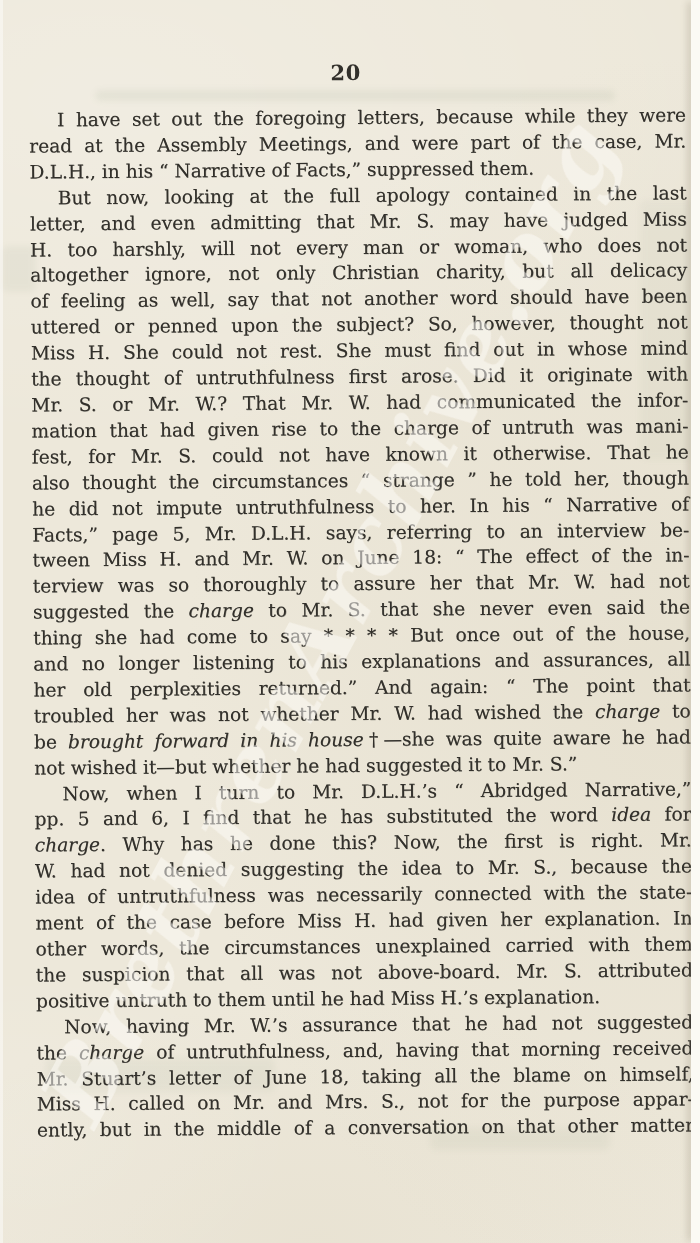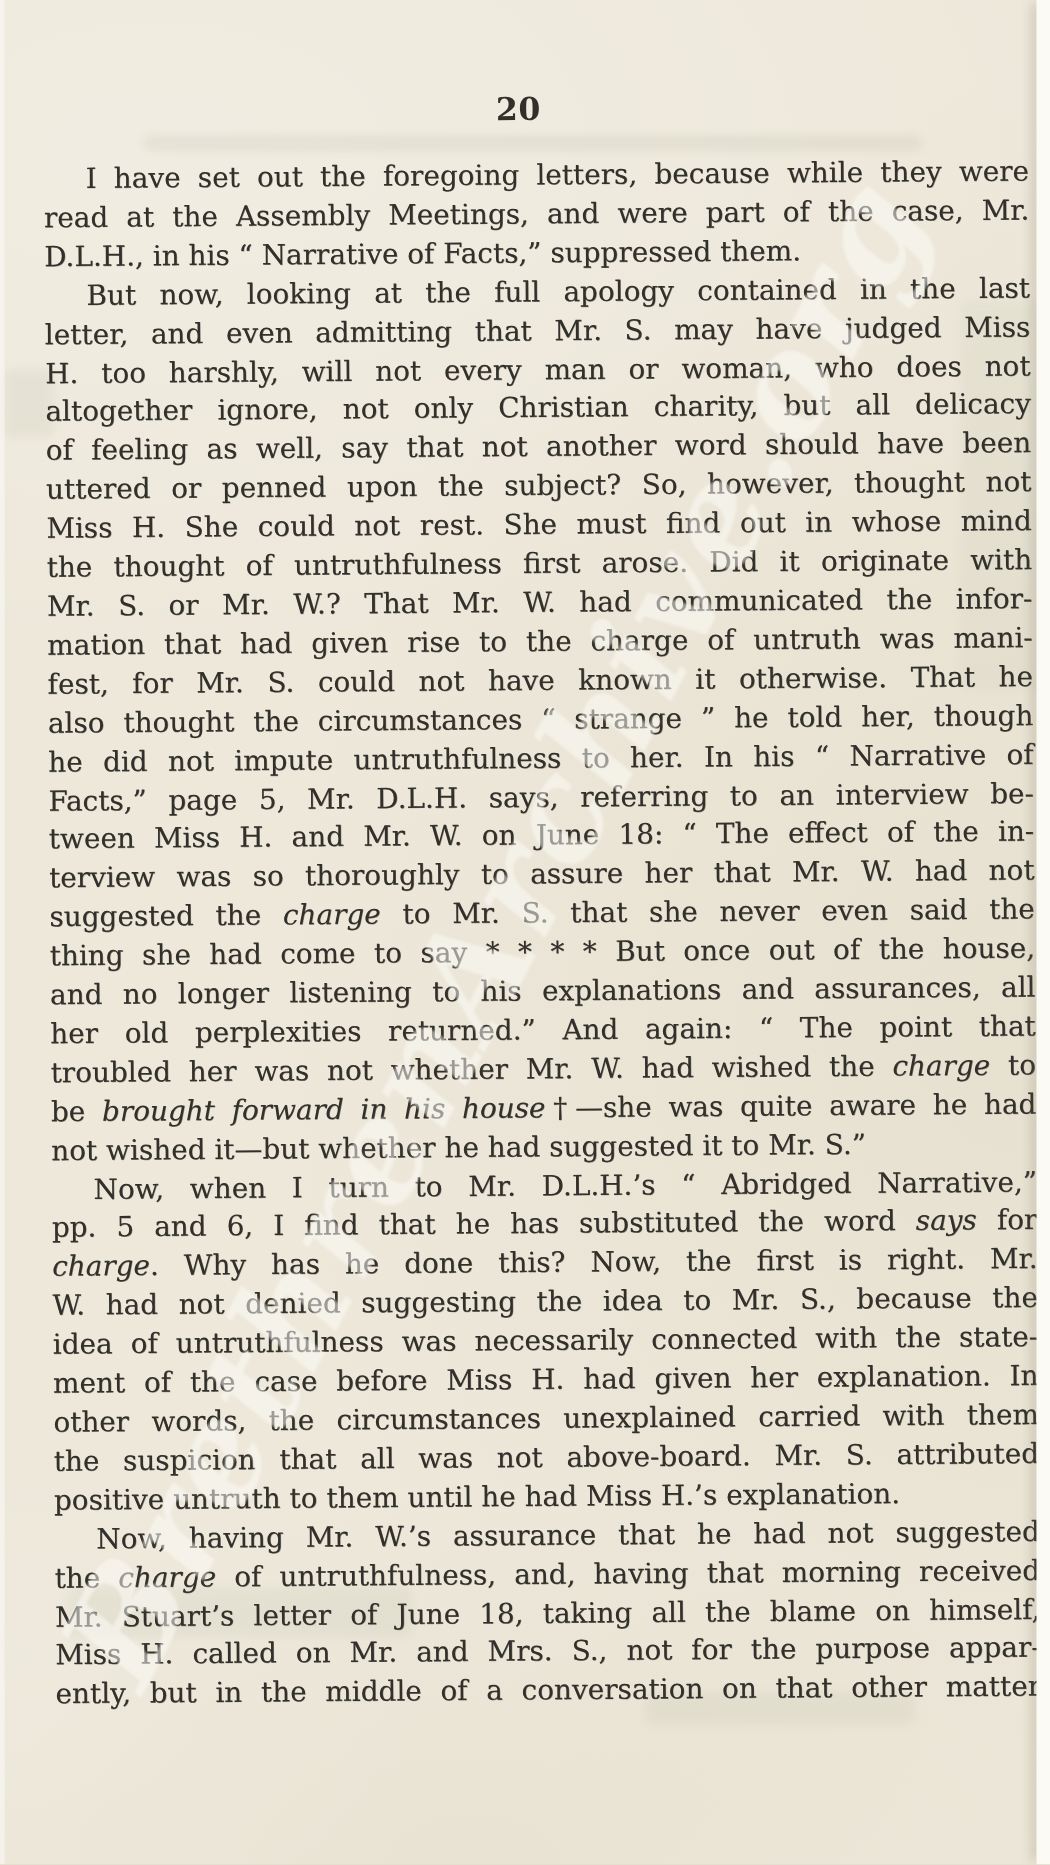--- a/index.html
+++ b/index.html
@@ -101,21 +101,21 @@
         <div class="line"><span>tween Miss H. and Mr. W. on June 18: “ The effect of the in-</span></div>
         <div class="line"><span>terview was so thoroughly to assure her that Mr. W. had not</span></div>
         <div class="line"><span>suggested the </span><span class="it">charge</span><span> to Mr. S. that she never even said the</span></div>
         <div class="line"><span>thing she had come to say * * * * But once out of the house,</span></div>
         <div class="line"><span>and no longer listening to his explanations and assurances, all</span></div>
         <div class="line"><span>her old perplexities returned.” And again: “ The point that</span></div>
         <div class="line"><span>troubled her was not whether Mr. W. had wished the </span><span class="it">charge</span><span> to</span></div>
         <div class="line"><span>be </span><span class="it">brought forward in his house</span><span>†—she was quite aware he had</span></div>
         <div class="line end"><span>not wished it—but whether he had suggested it to Mr. S.”</span></div>
         <div class="line indent"><span>Now, when I turn to Mr. D.L.H.’s “ Abridged Narrative,”</span></div>
-        <div class="line"><span>pp. 5 and 6, I find that he has substituted the word </span><span class="it">says</span><span> for</span></div>
+        <div class="line"><span>pp. 5 and 6, I find that he has substituted the word </span><span class="it">idea</span><span> for</span></div>
         <div class="line"><span class="it">charge</span><span>. Why has he done this? Now, the first is right. Mr.</span></div>
         <div class="line"><span>W. had not denied suggesting the idea to Mr. S., because the</span></div>
         <div class="line"><span>idea of untruthfulness was necessarily connected with the state-</span></div>
         <div class="line"><span>ment of the case before Miss H. had given her explanation. In</span></div>
         <div class="line"><span>other words, the circumstances unexplained carried with them</span></div>
         <div class="line"><span>the suspicion that all was not above-board. Mr. S. attributed</span></div>
         <div class="line end"><span>positive untruth to them until he had Miss H.’s explanation.</span></div>
         <div class="line indent"><span>Now, having Mr. W.’s assurance that he had not suggested</span></div>
         <div class="line"><span>the </span><span class="it">charge</span><span> of untruthfulness, and, having that morning received</span></div>
         <div class="line"><span>Mr. Stuart’s letter of June 18, taking all the blame on himself,</span></div>

